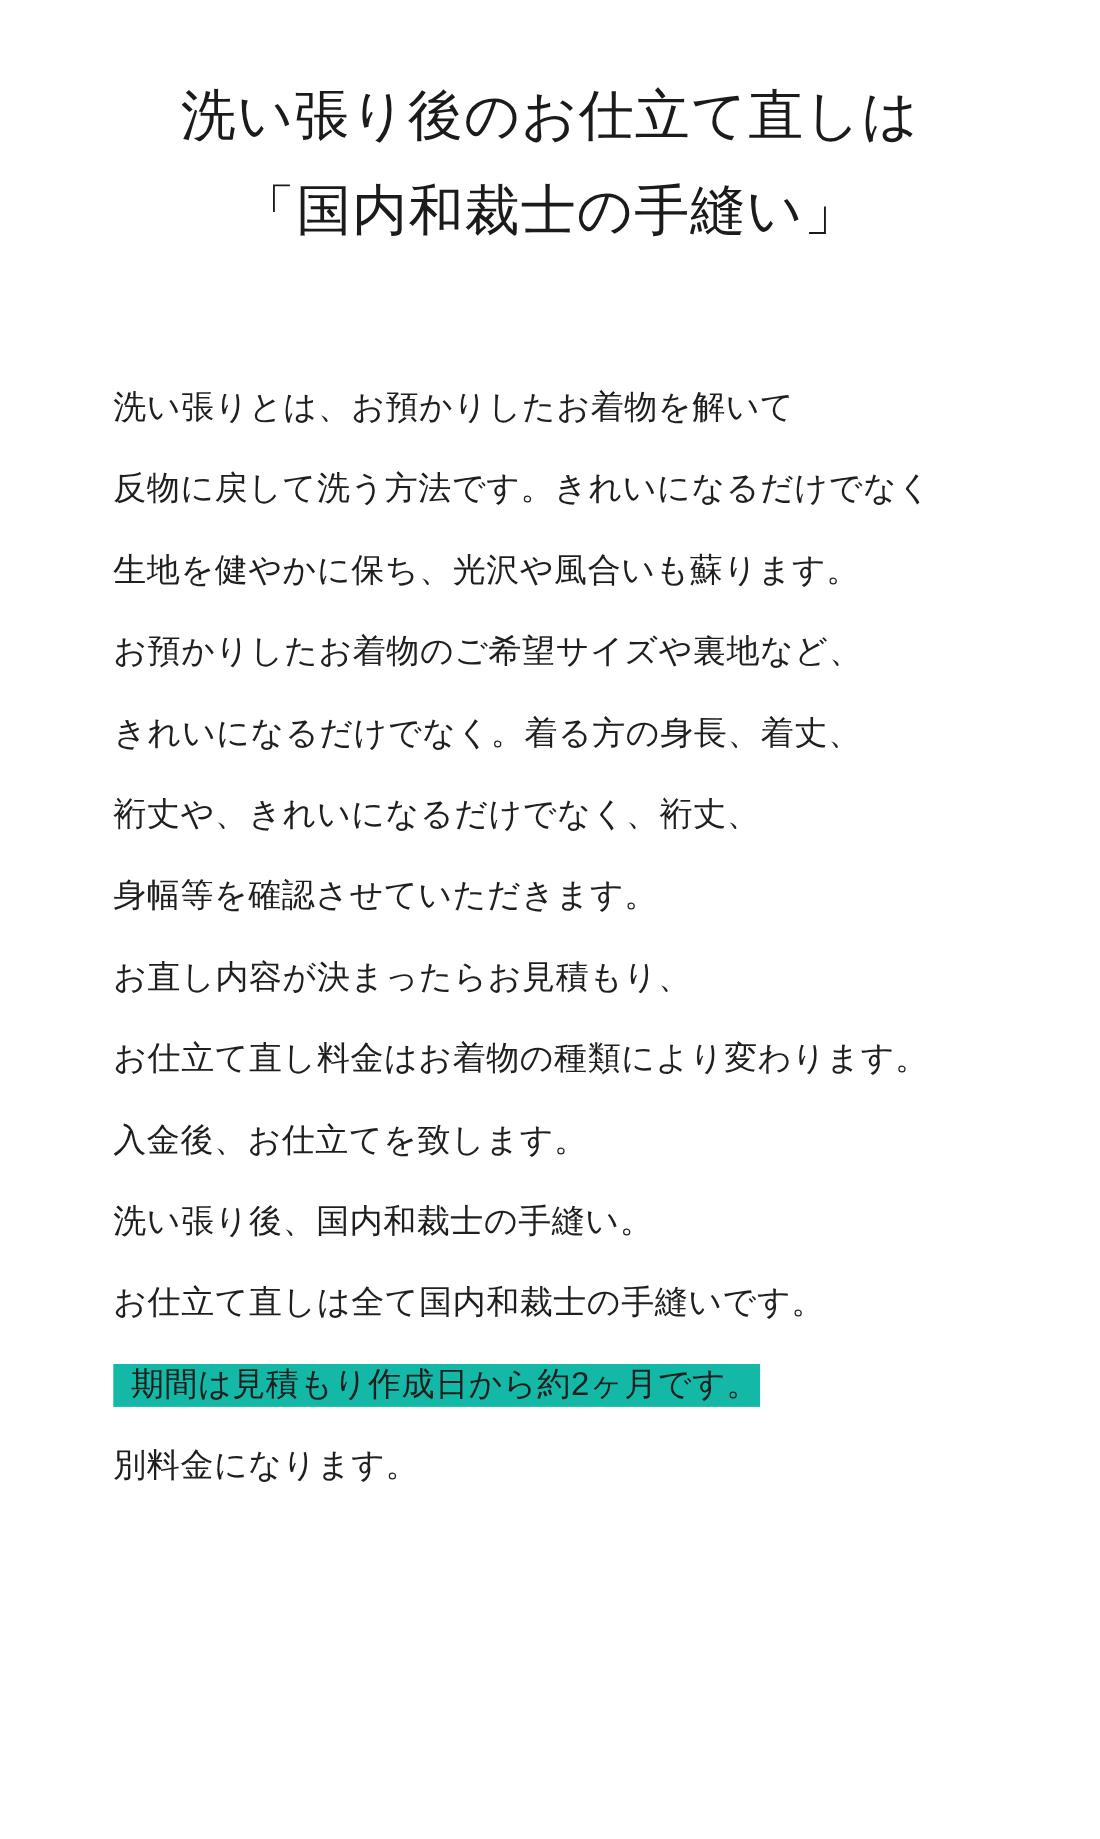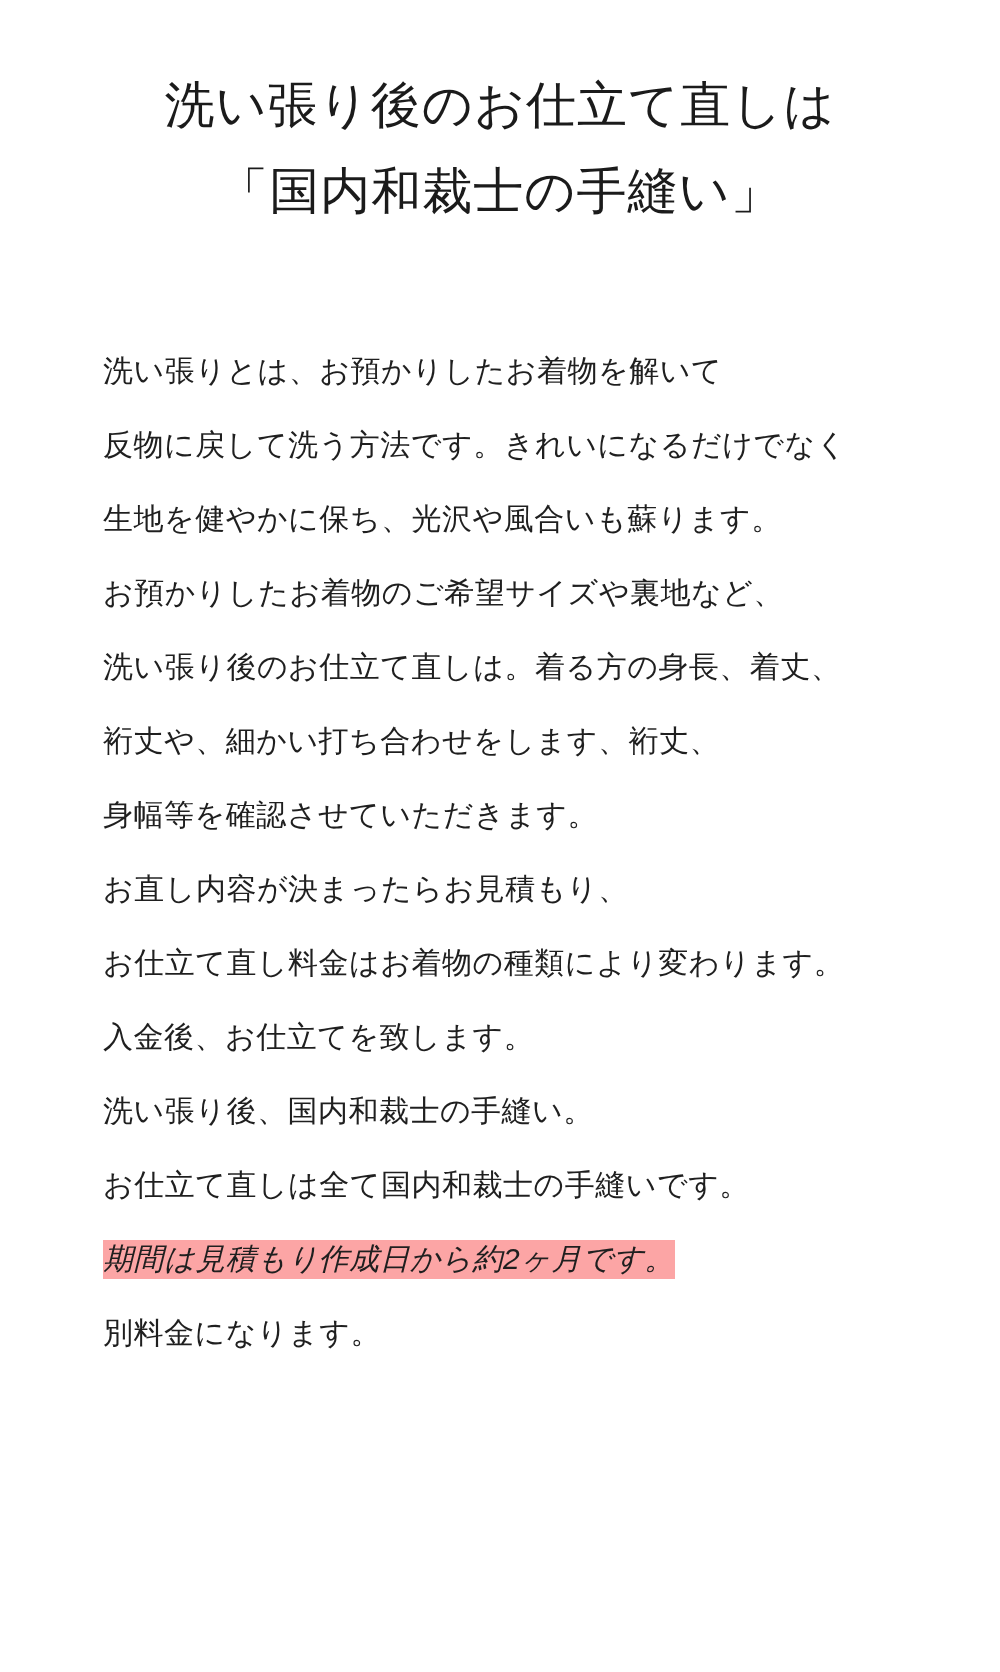--- a/index.html
+++ b/index.html
@@ -40,44 +40,43 @@
   }
   .body-line {
     font-size: 30px;
     line-height: 74px;
     letter-spacing: 0.5px;
     color: #1f1f1f;
     white-space: pre;
     margin-left: 48px;
   }
   .body-line .hl {
-    background: #fca5a5;
-    padding: 2px 0 4px 0;
+    background: #14b8a6;
+    padding: 2px 0 4px 16px;
     box-decoration-break: clone;
-    font-style: italic;
     -webkit-box-decoration-break: clone;
   }
 </style>
 </head>
 <body>
 
 <div class="page">
 
   <div class="title-block">
     <div class="title-line">洗い張り後のお仕立て直しは</div>
     <div class="title-line">「国内和裁士の手縫い」</div>
   </div>
 
   <div class="body-block">
     <div class="body-line"><span>洗い張りとは、お預かりしたお着物を解いて</span></div>
     <div class="body-line"><span>反物に戻して洗う方法です。きれいになるだけでなく</span></div>
     <div class="body-line"><span>生地を健やかに保ち、光沢や風合いも蘇ります。</span></div>
     <div class="body-line"><span>お預かりしたお着物のご希望サイズや裏地など、</span></div>
-    <div class="body-line"><span>洗い張り後のお仕立て直しは。着る方の身長、着丈、</span></div>
-    <div class="body-line"><span>裄丈や、細かい打ち合わせをします、裄丈、</span></div>
+    <div class="body-line"><span>きれいになるだけでなく。着る方の身長、着丈、</span></div>
+    <div class="body-line"><span>裄丈や、きれいになるだけでなく、裄丈、</span></div>
     <div class="body-line"><span>身幅等を確認させていただきます。</span></div>
     <div class="body-line"><span>お直し内容が決まったらお見積もり、</span></div>
     <div class="body-line"><span>お仕立て直し料金はお着物の種類により変わります。</span></div>
     <div class="body-line"><span>入金後、お仕立てを致します。</span></div>
     <div class="body-line"><span>洗い張り後、国内和裁士の手縫い。</span></div>
     <div class="body-line"><span>お仕立て直しは全て国内和裁士の手縫いです。</span></div>
     <div class="body-line"><span class="hl">期間は見積もり作成日から約2ヶ月です。</span></div>
     <div class="body-line"><span>別料金になります。</span></div>
   </div>
 

